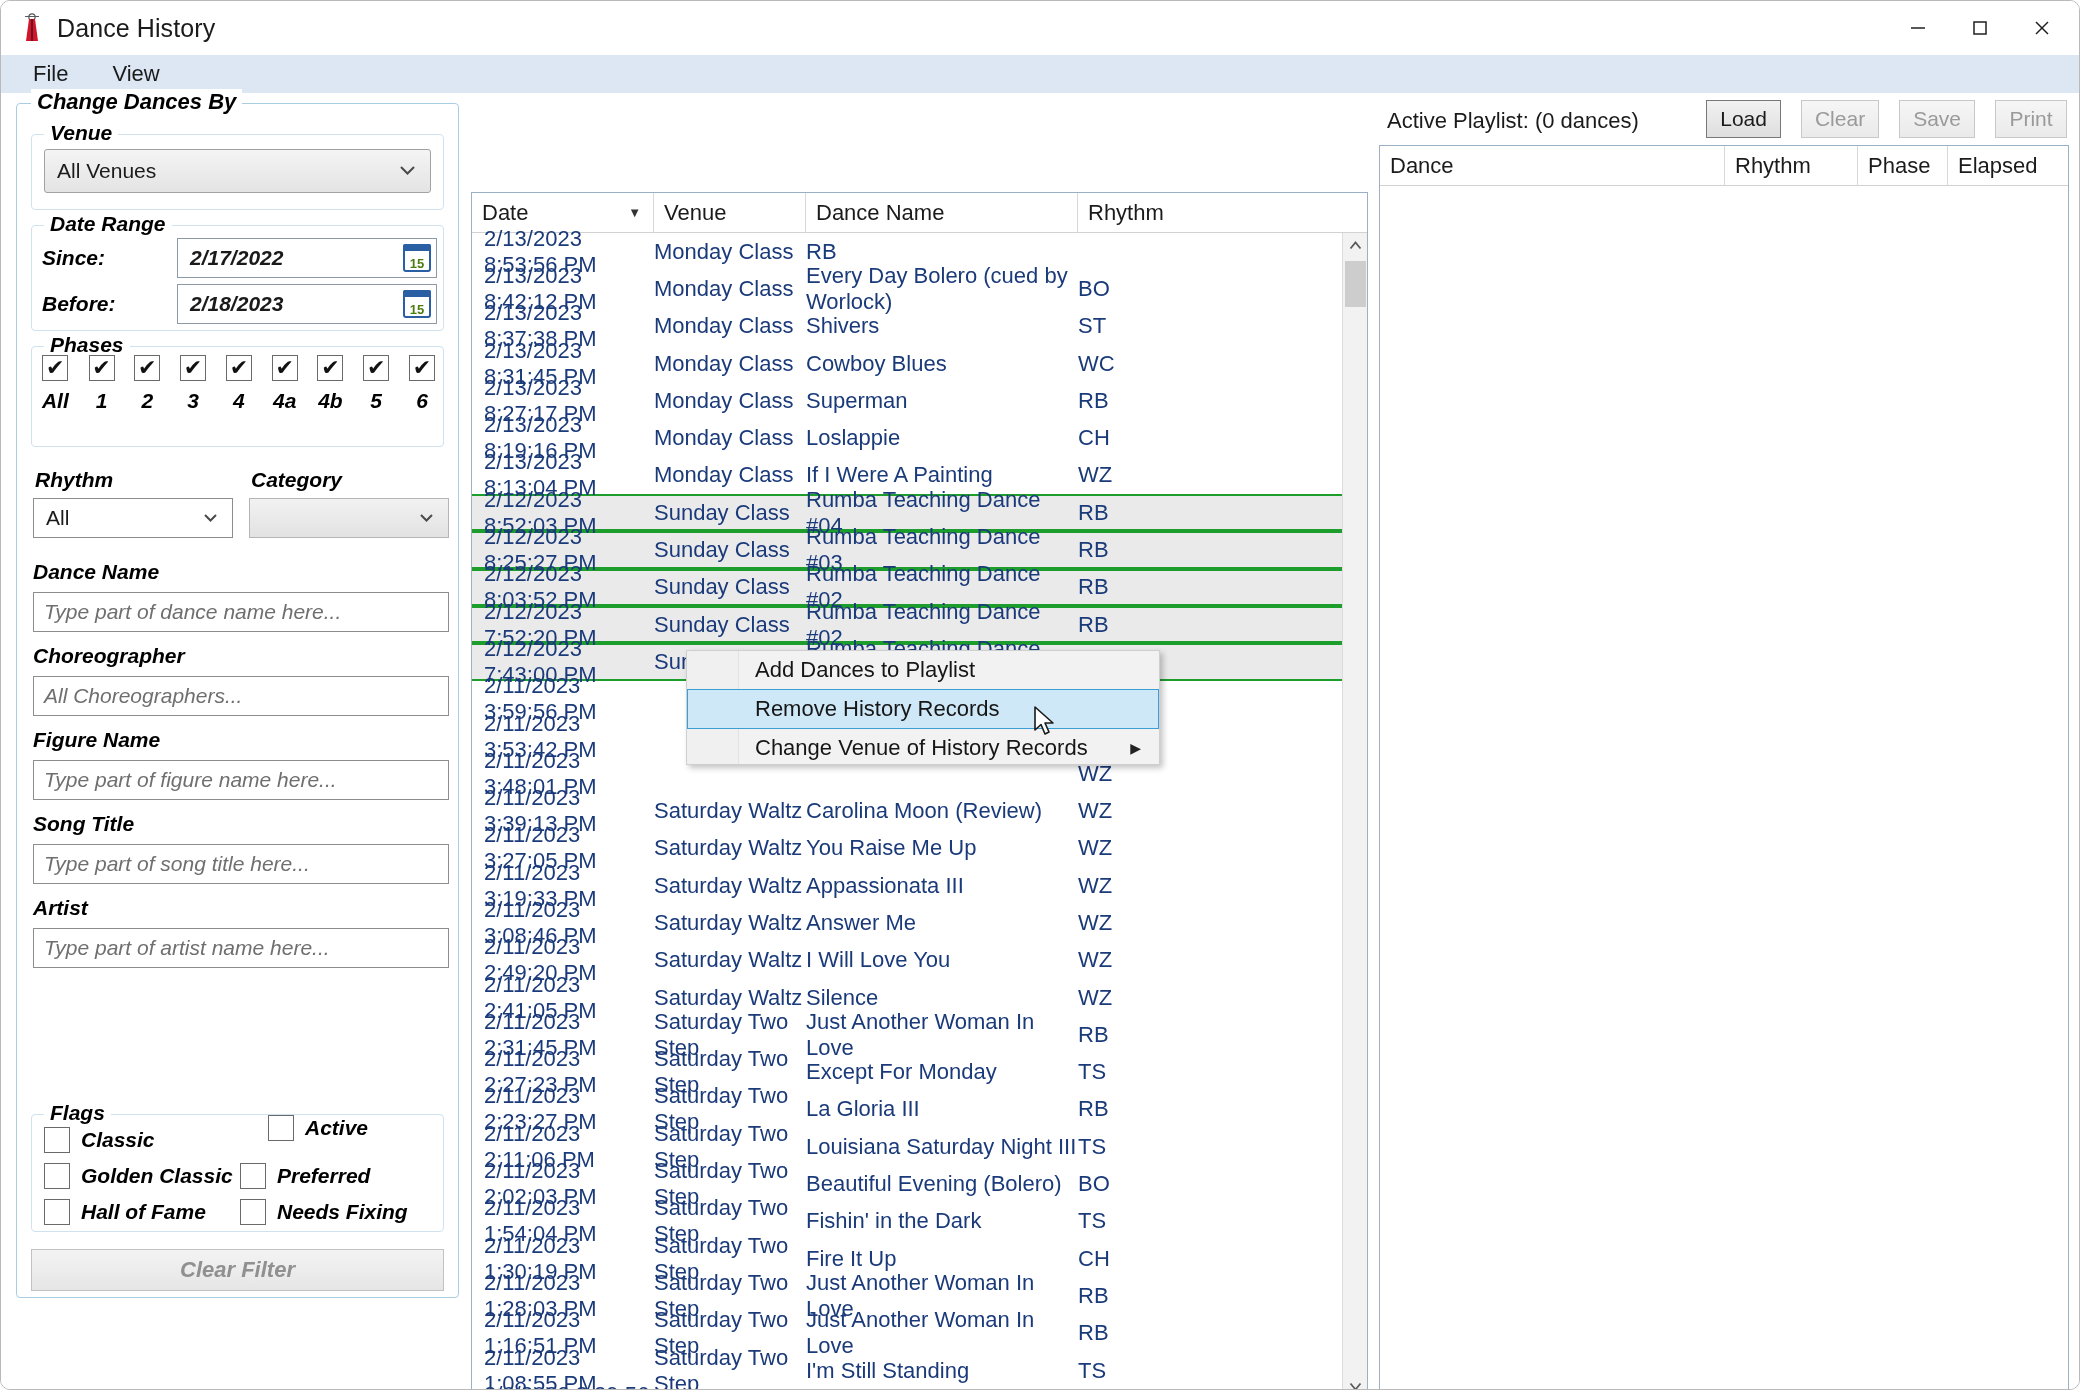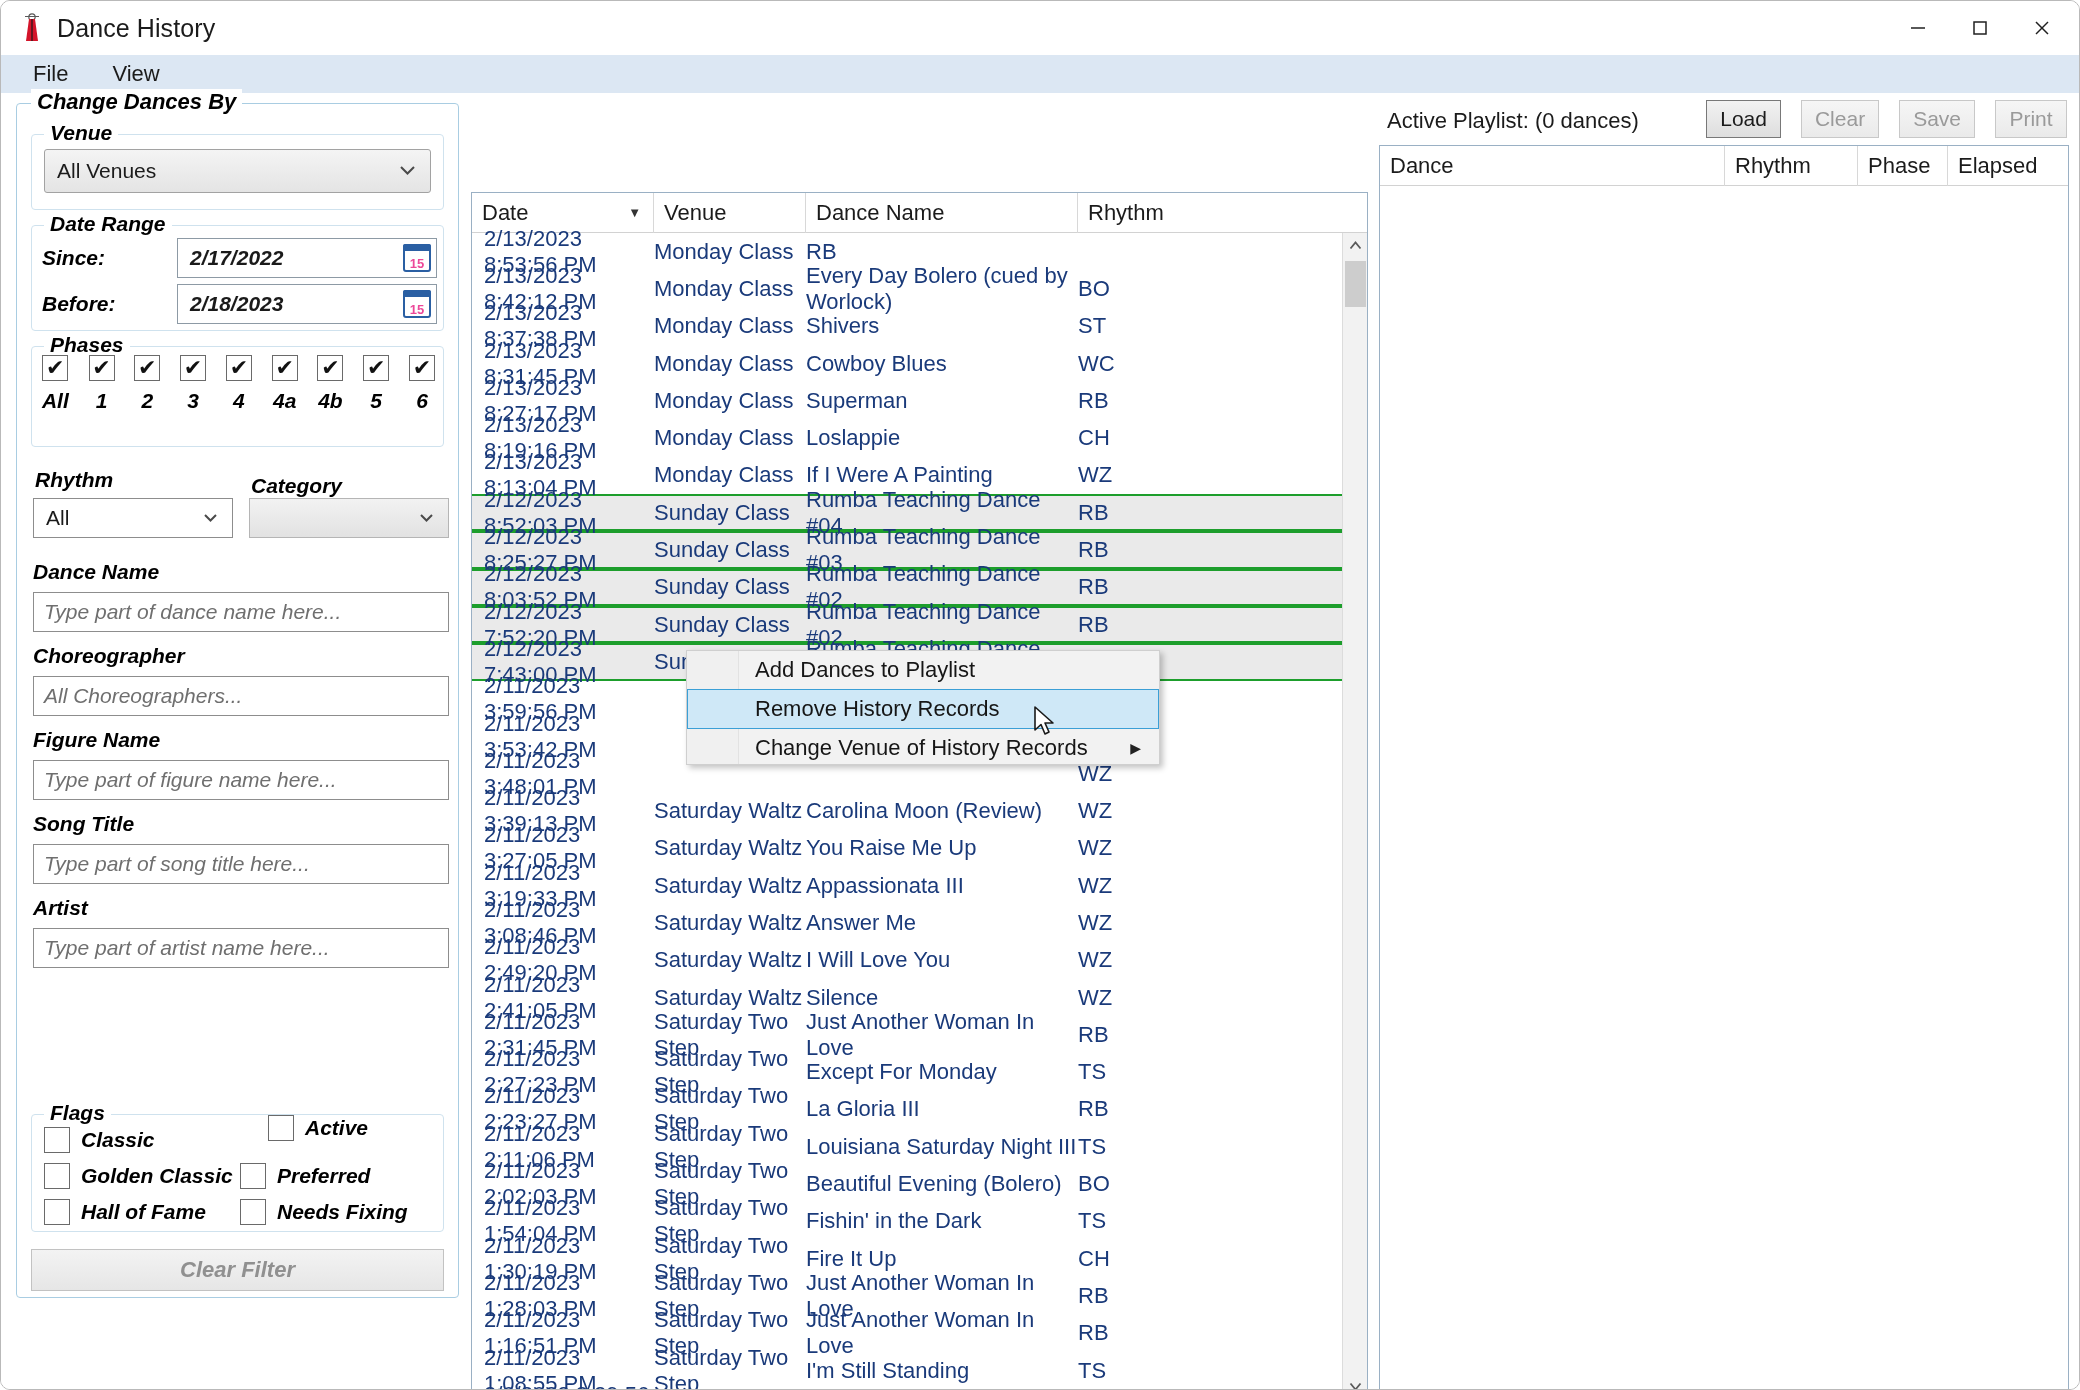--- a/index.html
+++ b/index.html
@@ -96,21 +96,21 @@
   .date-box {
     width: 260px; height: 40px; border: 1px solid #8d9aa5; background: #fff;
     display: flex; align-items: center; padding-left: 12px;
     font-size: 21px; font-weight: bold; font-style: italic; color: #1a1a1a;
     position: relative;
   }
   .cal-icon {
     position: absolute; right: 5px; top: 50%; transform: translateY(-50%);
     width: 28px; height: 28px; border: 2px solid #2a5fa3; border-radius: 3px;
     background: #fff; font-size: 13px; font-weight: bold; font-style: normal;
-    color: #ec4899; display: flex; align-items: flex-end; justify-content: center;
+    color: #4d7c0f; display: flex; align-items: flex-end; justify-content: center;
     line-height: 1;
   }
   .cal-icon::before {
     content: ""; position: absolute; left: -2px; right: -2px; top: -2px; height: 7px;
     background: #2a5fa3; border-radius: 2px 2px 0 0;
   }
 
   
   #grp-phases { left: 14px; top: 242px; width: 413px; height: 101px; }
   #phase-row { position: absolute; left: 0; top: 8px; width: 413px; display: flex; justify-content: space-around; }
@@ -363,21 +363,21 @@
 
       <div class="fld-label" style="left:18px; top:364px;">Rhythm</div>
       <div class="sel-box" style="left:16px; top:394px; width:200px;">
         <span>All</span>
         <span class="combo-arrow">
           <svg width="15" height="10">
               <polyline points="2,2 7.5,7.5 13,2" fill="none" stroke="#4a4a4a" stroke-width="2"></polyline>
             </svg>
         </span>
       </div>
-      <div class="fld-label" style="left:234px; top:364px;margin-top:6px;">Category</div>
+      <div class="fld-label" style="left:234px; top:364px;">Category</div>
       <div class="sel-box disabled" style="left:232px; top:394px; width:200px;">
         <span></span>
         <span class="combo-arrow">
           <svg width="15" height="10">
               <polyline points="2,2 7.5,7.5 13,2" fill="none" stroke="#4a4a4a" stroke-width="2"></polyline>
             </svg>
         </span>
       </div>
 
       <div class="fld-label" style="left:16px; top:456px;">Dance Name</div>

